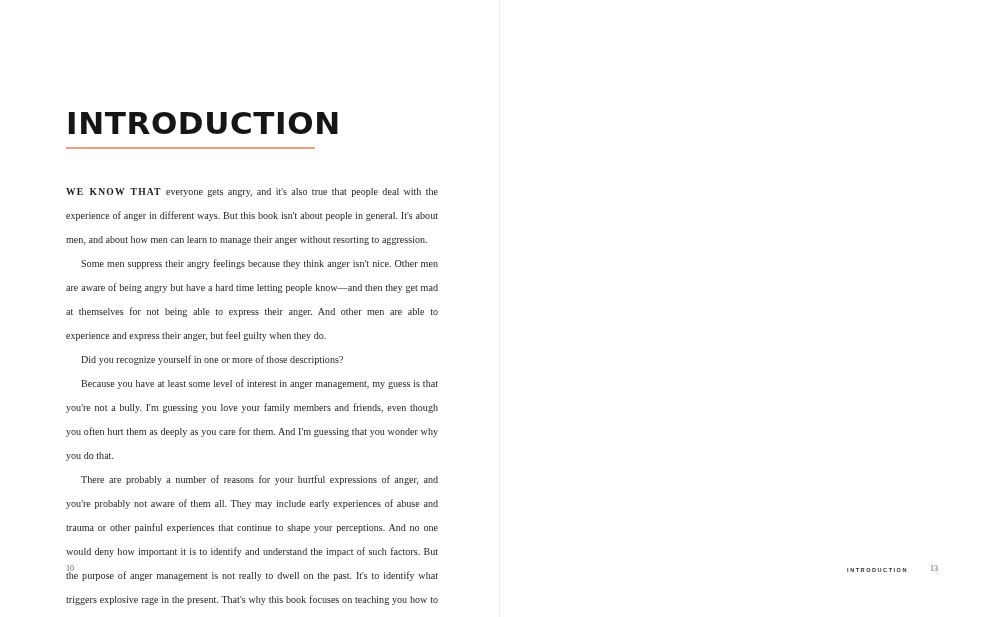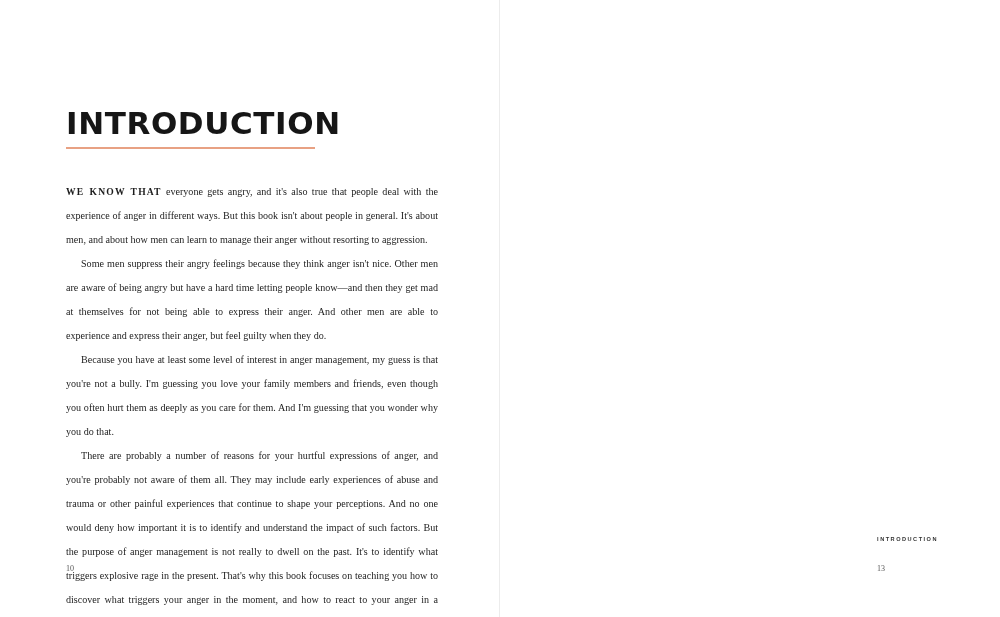--- a/index.html
+++ b/index.html
@@ -102,23 +102,22 @@
   }
   .folio-left {
     left: 66px;
     bottom: 44px;
   }
   .running-foot {
     position: absolute;
     right: 62px;
     bottom: 44px;
     display: flex;
-    align-items: flex-start;
+    align-items: flex-end;
     gap: 22px;
-    flex-direction: column;
   }
   .running-title {
     font-family: "Liberation Sans", sans-serif;
     font-size: 5.6px;
     font-weight: 700;
     letter-spacing: 1.5px;
     color: #333;
   }
   .folio-right {
     font-size: 8px;
@@ -136,20 +135,21 @@
       <h1 class="chapter-title">INTRODUCTION</h1>
       <div class="title-rule"></div>
     </div>
 
     <div class="body-col col-left">
       <p class="no-indent">
         <span class="lead-in">WE KNOW THAT</span>
         <span>everyone gets angry, and it's also true that people deal with the experience of anger in different ways. But this book isn't about people in general. It's about men, and about how men can learn to manage their anger without resorting to aggression.</span>
       </p>
       <p>Some men suppress their angry feelings because they think anger isn't nice. Other men are aware of being angry but have a hard time letting people know—and then they get mad at themselves for not being able to express their anger. And other men are able to experience and express their anger, but feel guilty when they do.</p>
+      <p>Did you recognize yourself in one or more of those descriptions?</p>
       <p>Because you have at least some level of interest in anger management, my guess is that you're not a bully. I'm guessing you love your family members and friends, even though you often hurt them as deeply as you care for them. And I'm guessing that you wonder why you do that.</p>
       <p>There are probably a number of reasons for your hurtful expressions of anger, and you're probably not aware of them all. They may include early experiences of abuse and trauma or other painful experiences that continue to shape your perceptions. And no one would deny how important it is to identify and understand the impact of such factors. But the purpose of anger management is not really to dwell on the past. It's to identify what triggers explosive rage in the present. That's why this book focuses on teaching you how to discover what triggers your anger in the moment, and how to react to your anger in a constructive way.</p>
     </div>
 
     <div class="folio folio-left">10</div>
   </div>
 
   <div class="gutter"></div>
 
   <div class="page page-right">

